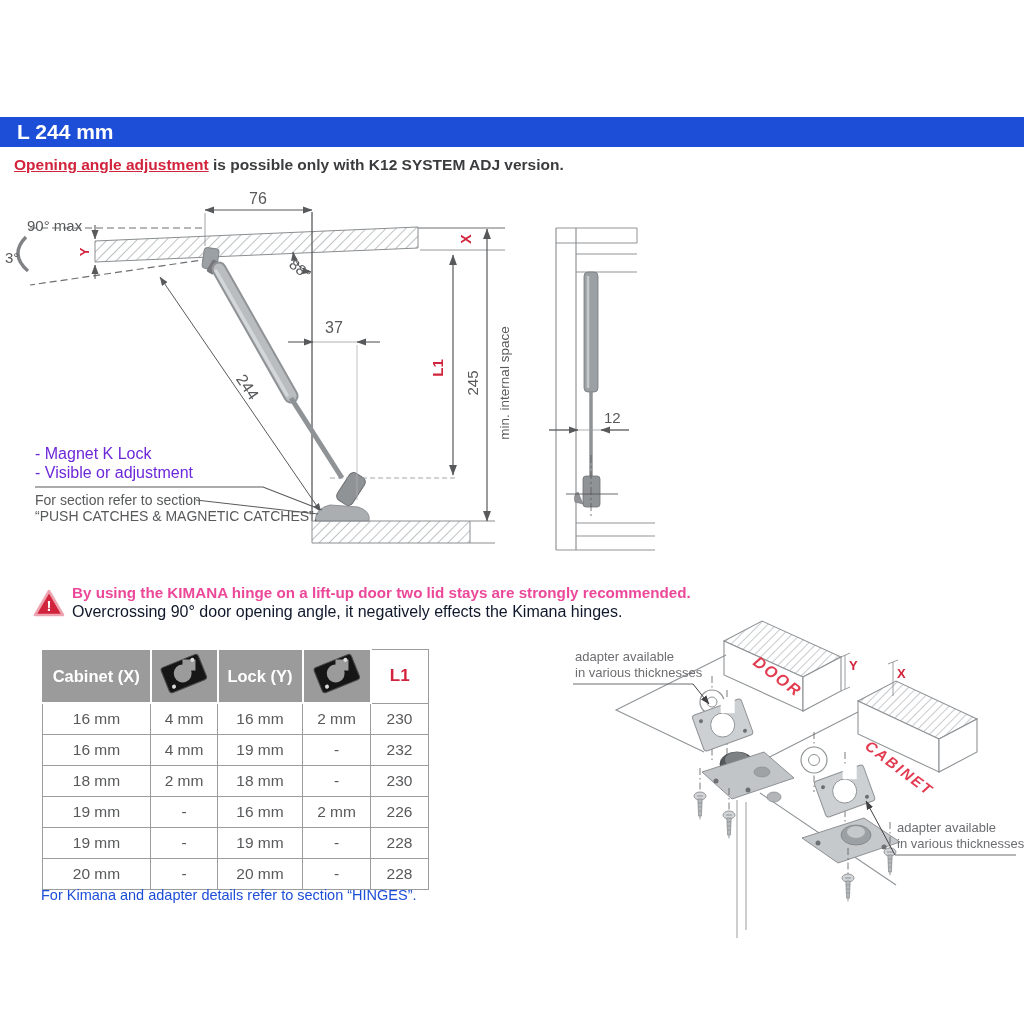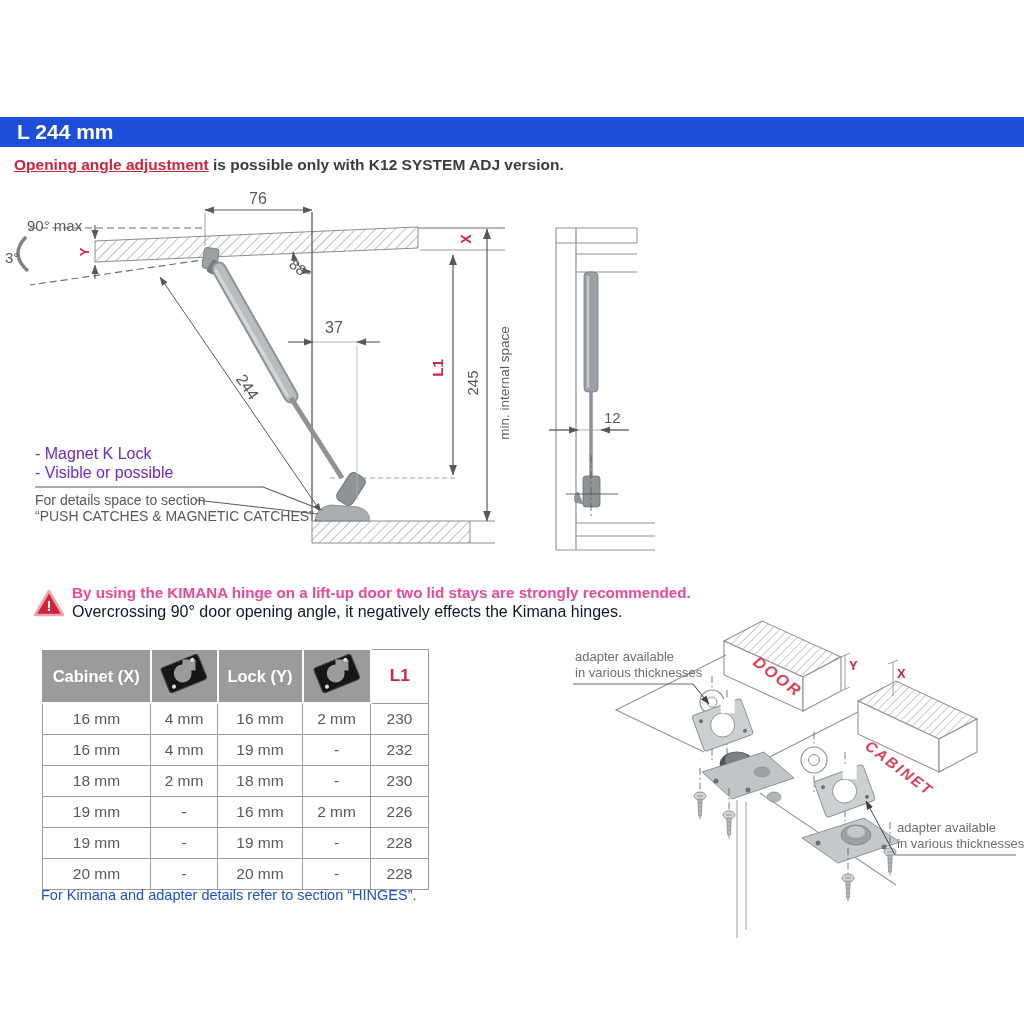--- a/index.html
+++ b/index.html
@@ -138,24 +138,24 @@
       <line x1="591" y1="455" x2="591" y2="518" stroke="#58595b" stroke-width="0.8" stroke-dasharray="8,3,2,3"></line>
       <line x1="549" y1="430" x2="629" y2="430" stroke="#9a9da0" stroke-width="0.8"></line>
       <line x1="549" y1="430" x2="578" y2="430" stroke="#58595b" stroke-width="1.1" marker-end="url(#arrM)"></line>
       <line x1="629" y1="430" x2="601" y2="430" stroke="#58595b" stroke-width="1.1" marker-end="url(#arrM)"></line>
       <text x="604" y="423" class="dim">12</text>
     </g>
   </svg>
 
   <div class="magnet">
     <div>- Magnet K Lock</div>
-    <div>- Visible or possible</div>
+    <div>- Visible or adjustment</div>
   </div>
   <div class="details-note">
-    <div>For details space to section</div>
+    <div>For section refer to section</div>
     <div>“PUSH CATCHES &amp; MAGNETIC CATCHES”.</div>
   </div>
 
   <svg class="abs" style="left:33px;top:588px;" width="32" height="30" viewBox="0 0 32 30">
     <polygon points="16,3 30,27 2,27" fill="#d2233c" stroke="#eda4b0" stroke-width="2.5" stroke-linejoin="round"></polygon>
     <text x="16" y="23" text-anchor="middle" fill="#fff" font-size="15" font-weight="bold">!</text>
   </svg>
   <div class="warn-bold">By using the KIMANA hinge on a lift-up door two lid stays are strongly recommended.</div>
   <div class="warn-normal">Overcrossing 90° door opening angle, it negatively effects the Kimana hinges.</div>
 

